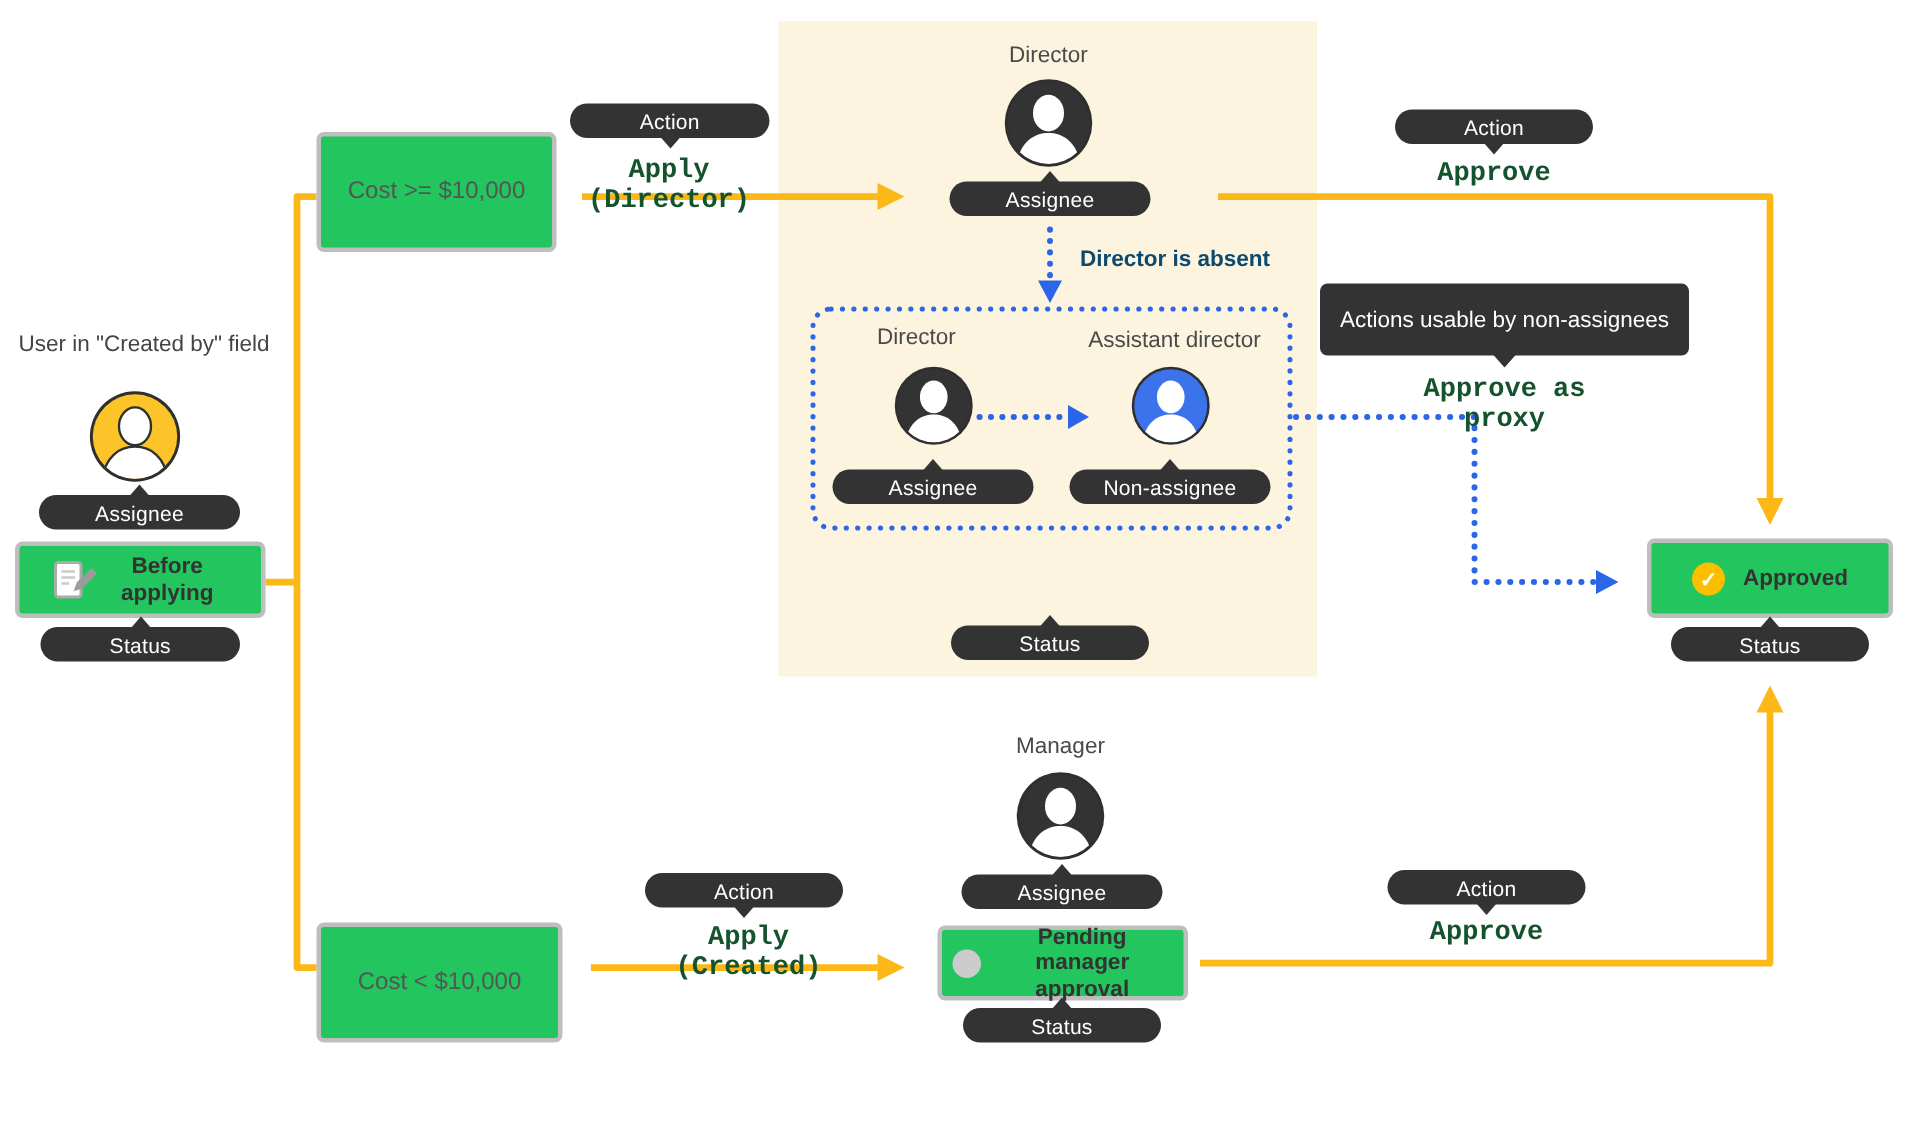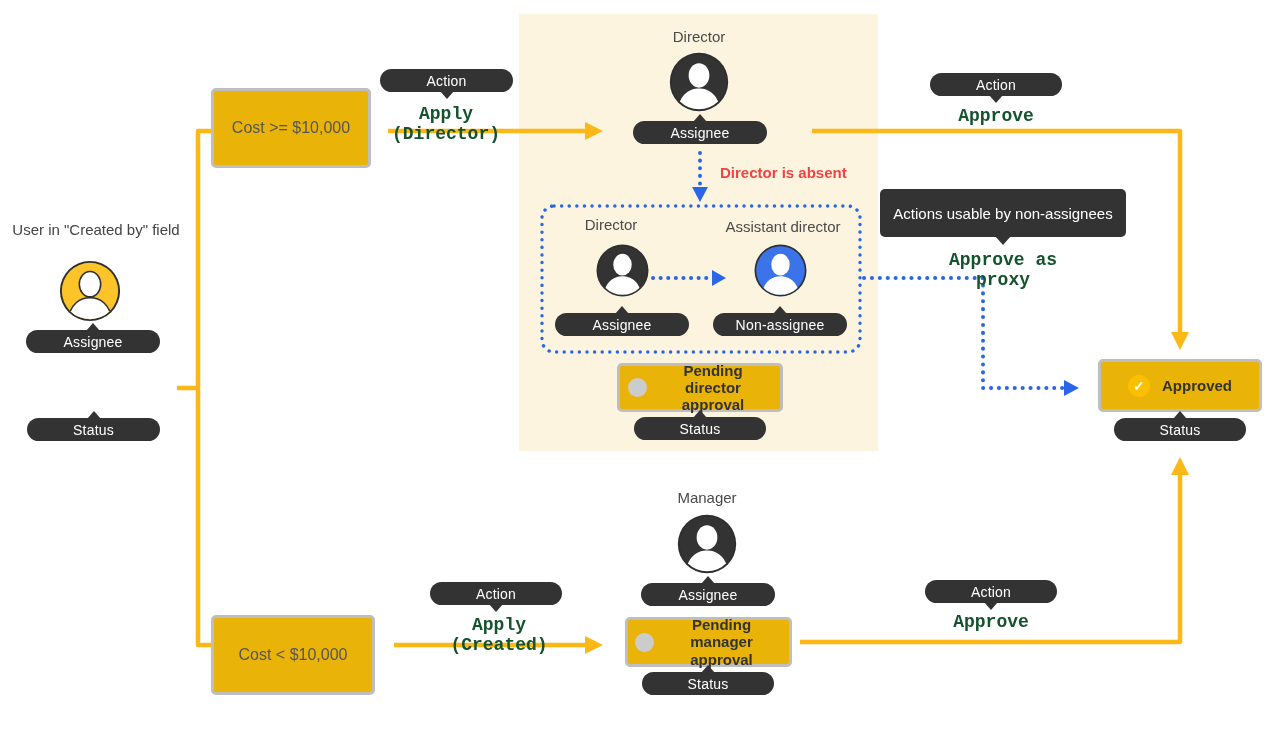--- a/index.html
+++ b/index.html
@@ -35,31 +35,31 @@
     font-size:15px;
   }
   .proxy-pill::after {
     content:""; position:absolute; bottom:-8px; left:50%; transform:translateX(-50%);
     border-left:8px solid transparent; border-right:8px solid transparent;
     border-top:9px solid #333333;
   }
 
   
   .sbox {
-    position:absolute; z-index:3; background:#eab308; border:3px solid #BEBEBE;
+    position:absolute; z-index:3; background:#22c55e; border:3px solid #BEBEBE;
     border-radius:5px; display:flex; align-items:center; justify-content:center;
     box-sizing:border-box; color:#333333;
   }
   .cond { font-size:16px; color:#555555; }
   .sbox .btxt { font-weight:bold; font-size:15px; line-height:1.15; text-align:center; color:#333333; }
 
   .role-label { position:absolute; z-index:3; font-size:15px; color:#4A4A4A; text-align:center; }
   .bold-label { position:absolute; z-index:3; font-weight:bold; font-size:18px; color:#14532d; text-align:center;font-family:Liberation Mono, monospace; }
   .caption { position:absolute; z-index:3; font-size:15px; color:#444444; text-align:center; }
-  .blue-note { position:absolute; z-index:3; font-weight:bold; font-size:15px; color:#ef4444; }
+  .blue-note { position:absolute; z-index:3; font-weight:bold; font-size:15px; color:#0c4a6e; }
 
   .avatar { position:absolute; z-index:3; }
 
   .dot-gray {
     width:19px; height:19px; border-radius:50%; background:#CCCCCC; flex:0 0 auto;
   }
   .check-circle {
     width:22px; height:22px; border-radius:50%; background:#FCBF00; color:#ffffff;
     display:flex; align-items:center; justify-content:center;
     font-size:14px; font-weight:bold; flex:0 0 auto;
@@ -110,20 +110,31 @@
       </defs>
     <circle cx="34" cy="34" r="31" fill="#2F2F2F"></circle>
     <circle cx="34" cy="34" r="29" fill="#FCC428"></circle>
     <g clip-path="url(#cA)">
       <ellipse cx="34" cy="27" rx="11" ry="13" fill="#ffffff" stroke="#2F2F2F" stroke-width="1.6"></ellipse>
       <path d="M11,66 C13,47 24,41 34,41 C44,41 55,47 57,66 Z" fill="#ffffff" stroke="#2F2F2F" stroke-width="1.6"></path>
     </g>
   </svg>
   <div class="pill pt" style="left:26px; top:330px; width:134px;">Assignee</div>
 
+  <div class="sbox" style="left:10px; top:361px; width:167px; height:51px; gap:6px;">
+    <svg width="30" height="28" viewBox="0 0 30 28">
+      <rect x="3" y="2" width="17" height="23" rx="2" fill="#ffffff" stroke="#ABABAB" stroke-width="2"></rect>
+      <path d="M7 8 H16 M7 12 H16 M7 16 H12" stroke="#C9C9C9" stroke-width="1.8"></path>
+      <g transform="rotate(45 21 15)">
+        <rect x="18.5" y="4" width="5.5" height="14" fill="#9B9B9B"></rect>
+        <path d="M18.5 18 L21.2 23.5 L24 18 Z" fill="#9B9B9B"></path>
+      </g>
+    </svg>
+    <span class="btxt" style="width:84px;">Before applying</span>
+  </div>
   <div class="pill pt" style="left:27px; top:418px; width:133px;">Status</div>
 
   <div class="sbox cond" style="left:211px; top:88px; width:160px; height:80px;">Cost &gt;= $10,000</div>
   <div class="sbox cond" style="left:211px; top:603px; width:164px; height:80px;margin-top:12px;">Cost &lt; $10,000</div>
 
   <div class="pill pb" style="left:380px; top:69px; width:133px;">Action</div>
   <div class="bold-label" style="left:366px; top:104px; width:160px;">Apply (Director)</div>
 
   <div class="role-label" style="left:649px; top:28px; width:100px;">Director</div>
   <svg class="avatar" style="left:667px; top:50px;" width="64" height="64" viewBox="0 0 68 68">
@@ -168,24 +179,20 @@
       </defs>
     <circle cx="34" cy="34" r="31" fill="#2F2F2F"></circle>
     <circle cx="34" cy="34" r="29" fill="#3B73EA"></circle>
     <g clip-path="url(#cD)">
       <ellipse cx="34" cy="27" rx="11" ry="13" fill="#ffffff"></ellipse>
       <path d="M11,66 C13,47 24,41 34,41 C44,41 55,47 57,66 Z" fill="#ffffff"></path>
     </g>
   </svg>
   <div class="pill pt" style="left:713px; top:313px; width:134px;">Non-assignee</div>
 
-  <div class="sbox" style="left:617px; top:363px; width:166px; height:49px; gap:7px;">
-    <span class="dot-gray"></span>
-    <span class="btxt" style="width:118px;">Pending director approval</span>
-  </div>
   <div class="pill pt" style="left:634px; top:417px; width:132px;">Status</div>
 
   <div class="pill pb" style="left:930px; top:73px; width:132px;">Action</div>
   <div class="bold-label" style="left:916px; top:106px; width:160px;">Approve</div>
 
   <div class="proxy-pill" style="left:880px; top:189px; width:246px; height:48px;">Actions usable by non-assignees</div>
   <div class="bold-label" style="left:923px; top:250px; width:160px;">Approve as proxy</div>
 
   <div class="sbox" style="left:1098px; top:359px; width:164px; height:53px; gap:12px;">
     <span class="check-circle">✓</span>

